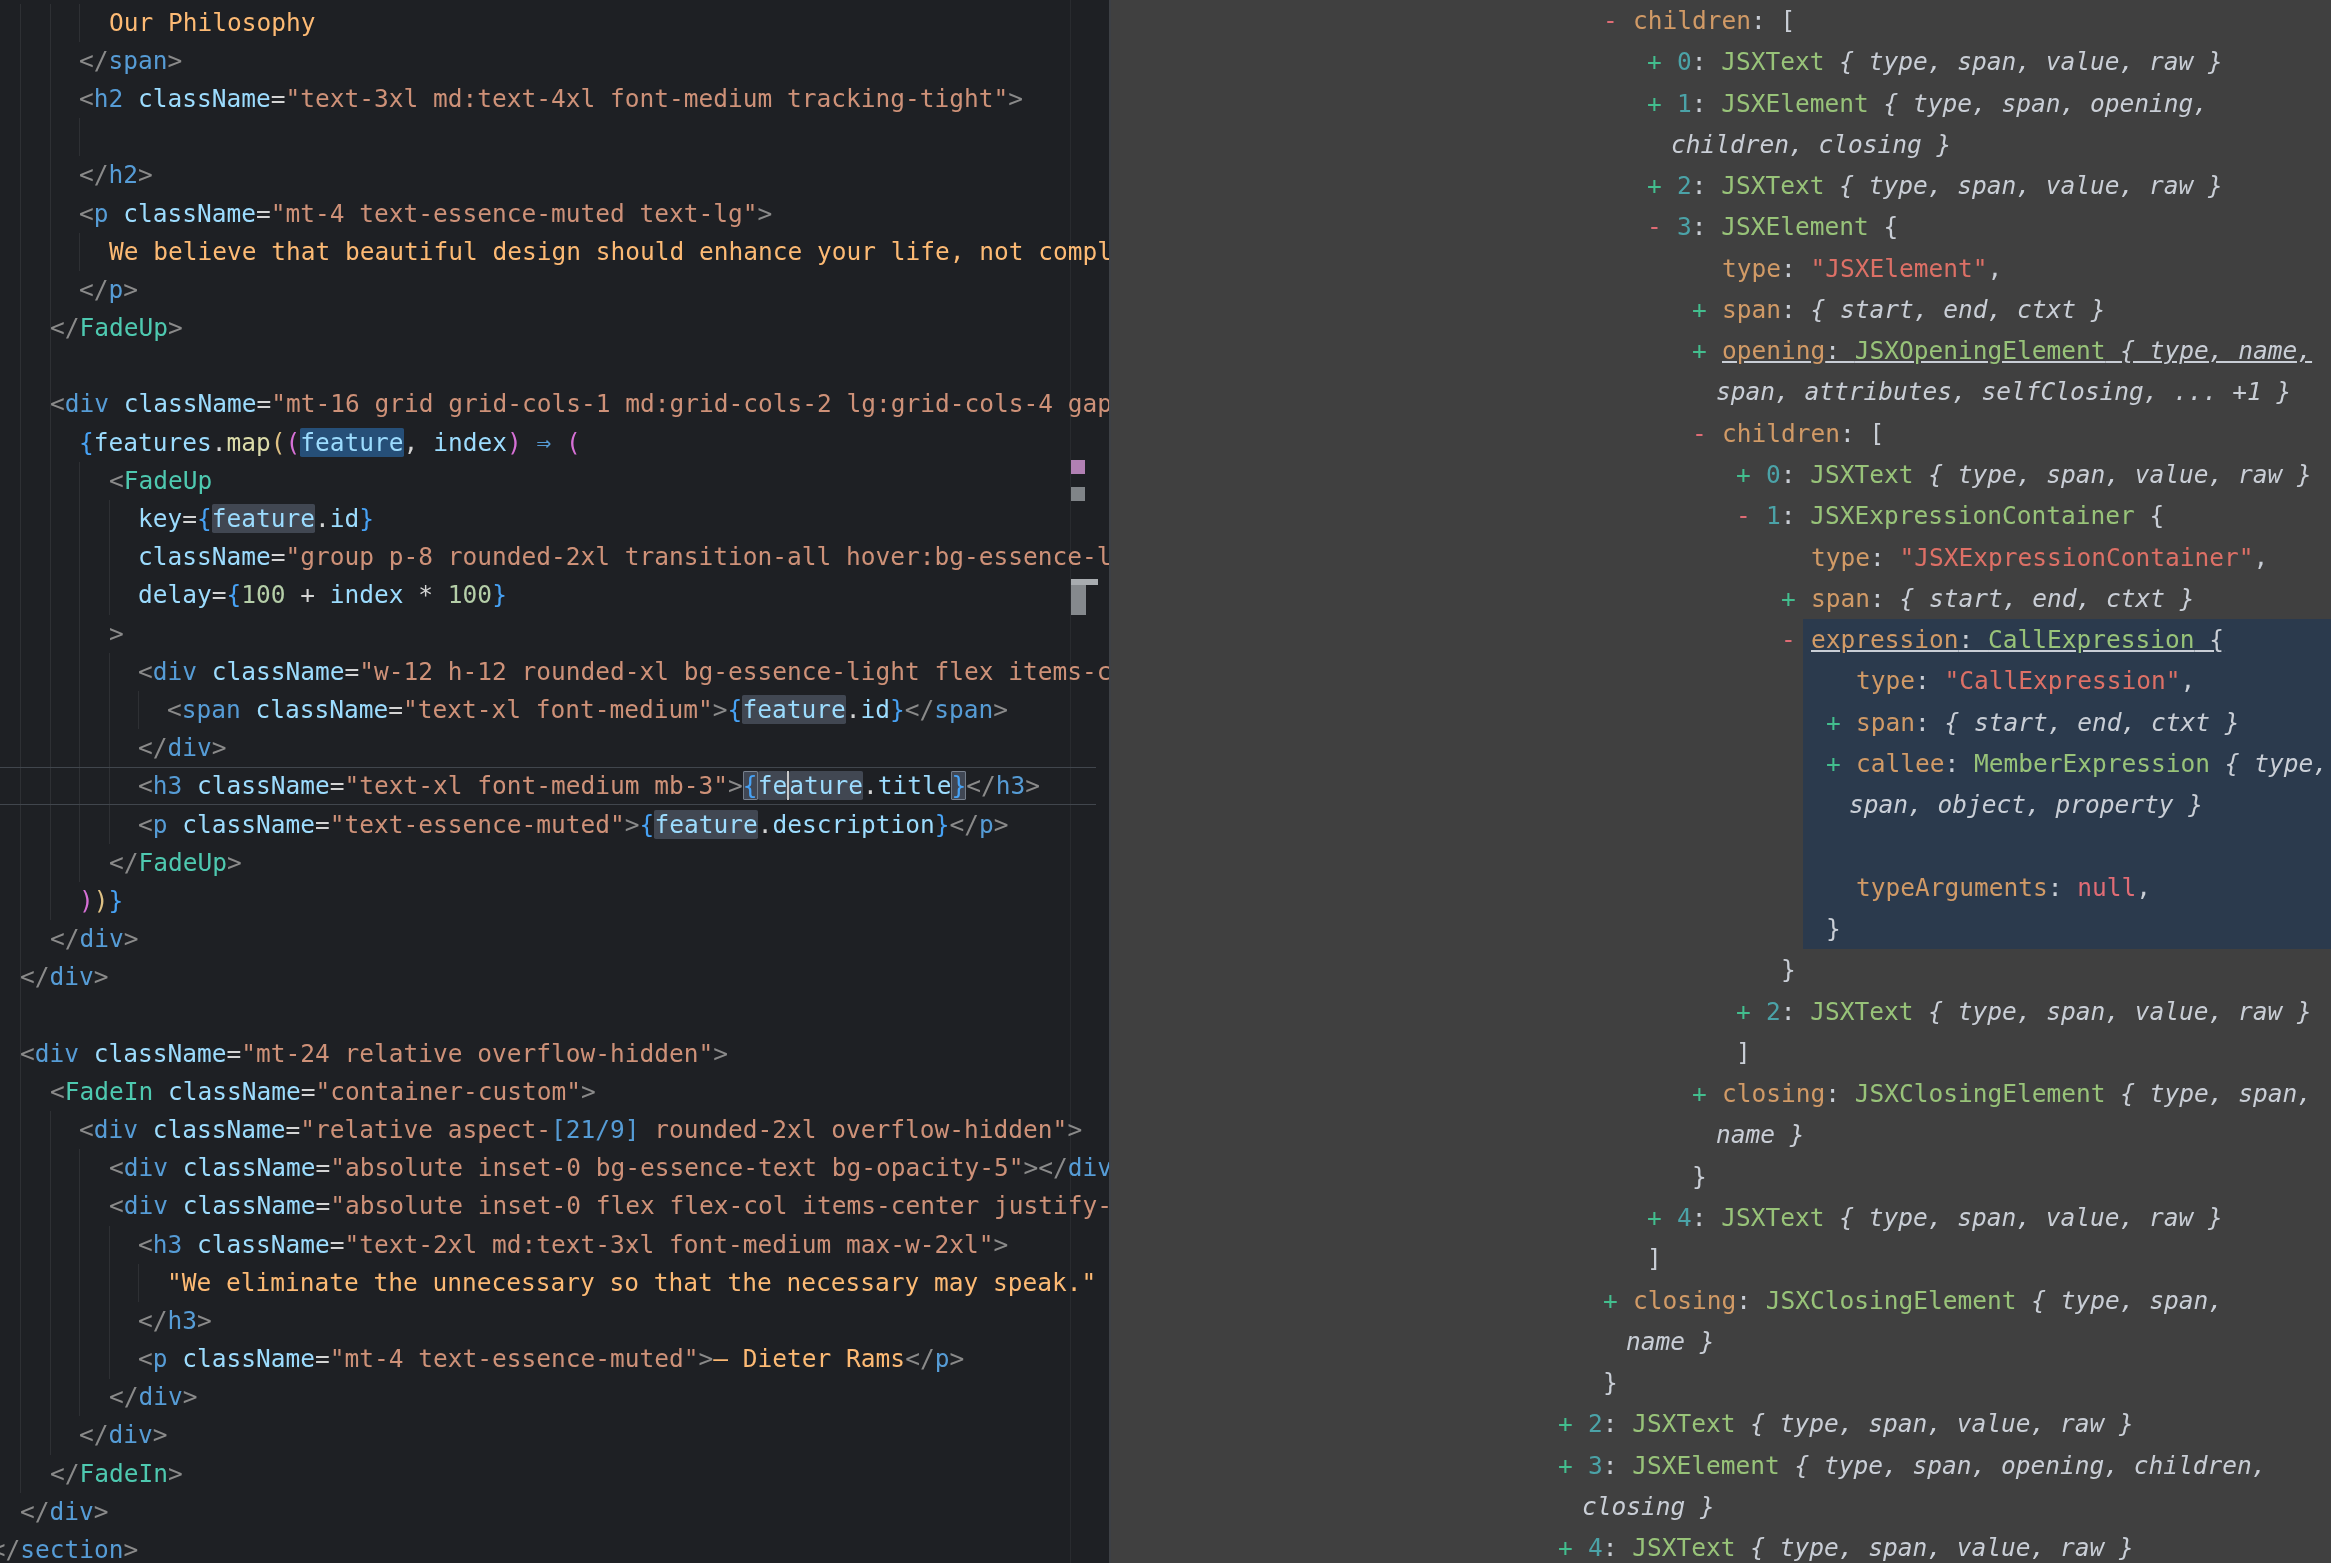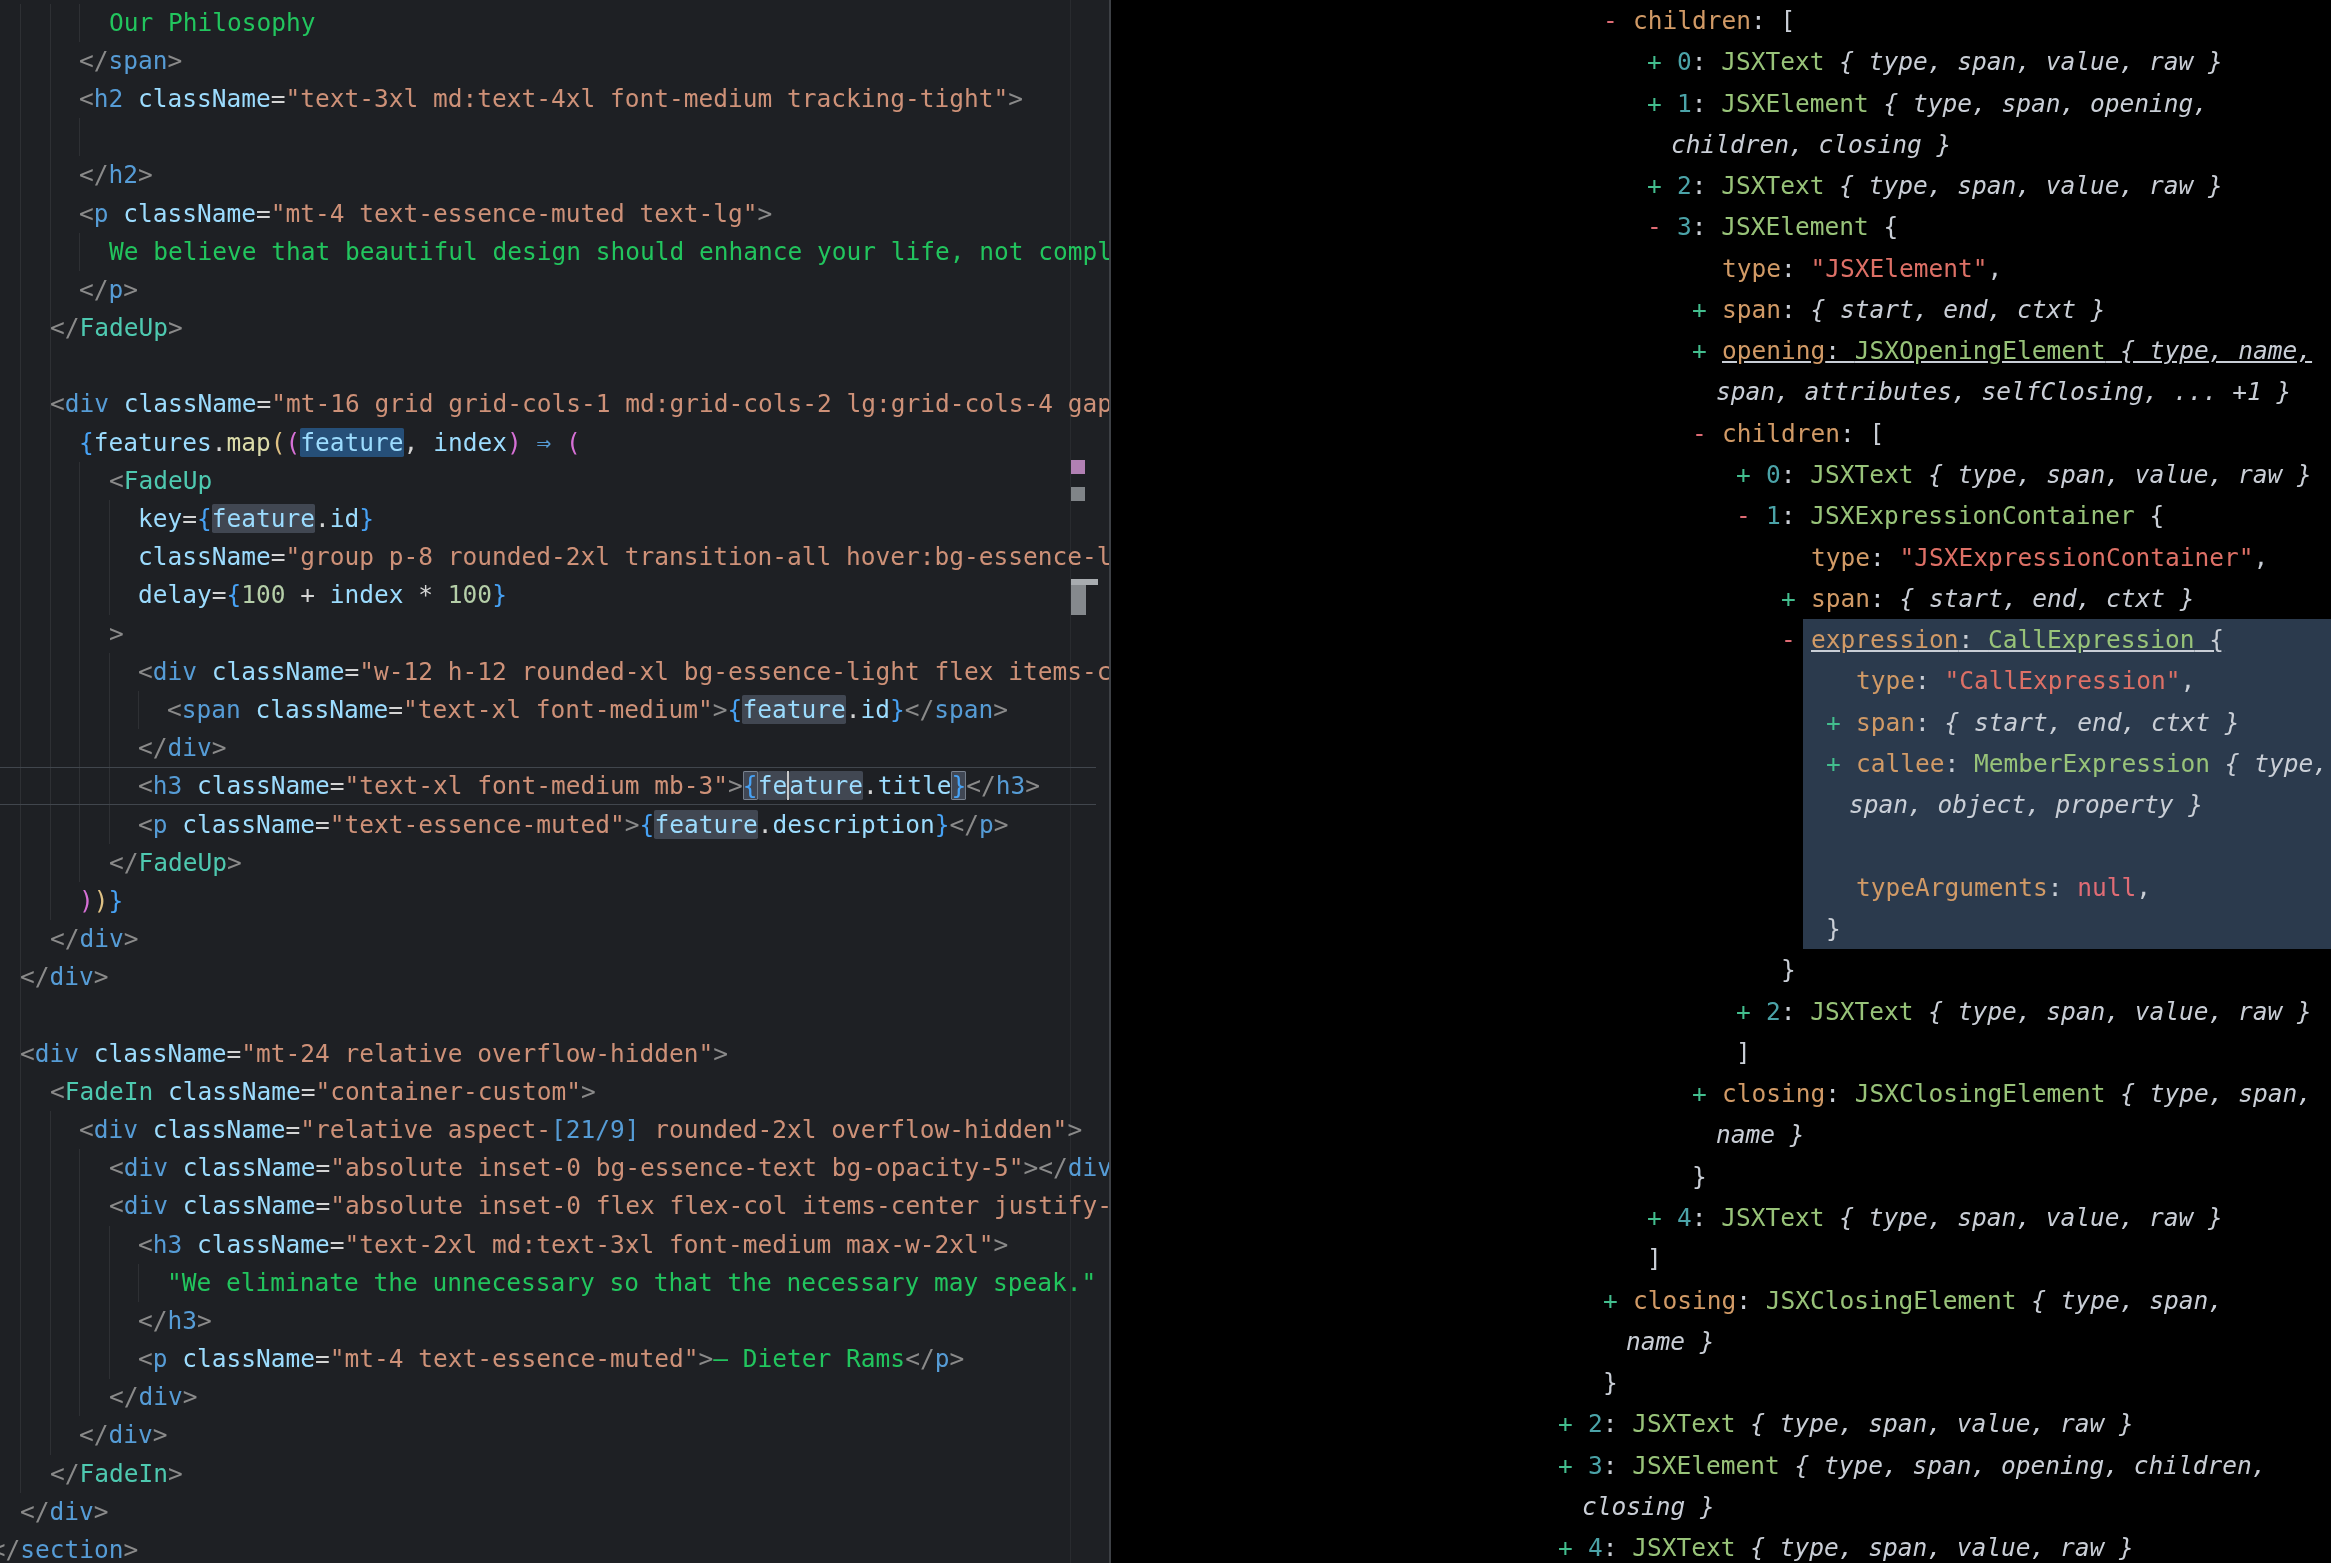--- a/index.html
+++ b/index.html
@@ -4,33 +4,33 @@
 <style>
   html,body{margin:0;padding:0;background:#131417;}
   #stage{position:relative;width:2331px;height:1564px;overflow:hidden;
          font-family:"DejaVu Sans Mono","Liberation Mono",monospace;}
   
   #editor{position:absolute;left:0;top:0;width:1109px;height:1564px;background:#1e2024;overflow:hidden;}
   .guide{position:absolute;width:0.9px;background:rgba(255,255,255,0.075);}
   #ruler{position:absolute;top:0;width:0.9px;height:1564px;background:rgba(255,255,255,0.05);}
   .ed-line{position:absolute;white-space:pre;height:38px;line-height:38px;font-size:24.5px;color:#d4d4d4;}
   .pn{color:#8a8a8a}.tg{color:#569cd6}.cp{color:#4ec9b0}.at{color:#9cdcfe}
-  .st{color:#ce9178}.tx{color:#22c55e}.vr{color:#9cdcfe}.fn{color:#dcdcaa}
+  .st{color:#ce9178}.tx{color:#fdba74}.vr{color:#9cdcfe}.fn{color:#dcdcaa}
   .nm{color:#b5cea8}.op{color:#d4d4d4}.b1{color:#dfc184}.b2{color:#d670d6}
   .b3{color:#47a2f5}.ar{color:#569cd6}.sb{color:#569cd6}
   .sel{background:#264f78;border-radius:1.8px}
   .occ{background:#414752;border-radius:1.8px}
   .bm{background:#404754;box-shadow:inset 0 0 0 0.9px #7a8390;border-radius:1.8px}
   .cur{display:inline-block;width:0;border-left:2.7px solid #c8c8c8;height:29px;vertical-align:middle;position:relative;top:-1.8px;}
   #curline{position:absolute;left:0;width:1096px;height:38px;border-top:1.4px solid #41464d;border-bottom:1.4px solid #41464d;box-sizing:border-box;}
   .ovmark{position:absolute;}
   
   #divider{position:absolute;left:1109px;top:0;width:1.8px;height:1564px;background:#3d4045;}
   
-  #ast{position:absolute;left:1111px;top:0;width:1220px;height:1564px;background:#000000;overflow:hidden;}
+  #ast{position:absolute;left:1111px;top:0;width:1220px;height:1564px;background:#404040;overflow:hidden;}
   #asthl{position:absolute;background:#2b3a4d;}
   .ast-row{position:absolute;white-space:pre;height:41px;line-height:41px;font-size:24.5px;color:#c9ced6;}
   .mk{display:inline-block;width:30px;}
   .mk-m{color:#e06c75}.mk-p{color:#43be8e}
   .ky{color:#d19a66}.pu{color:#c9ced6}.nd{color:#98c379}.ix{color:#4ba3a8}
   .sv{color:#dd7066}.nl{color:#e06c75}
   .it{color:#c9ced6;font-style:italic}
 </style>
 </head>
 <body>

